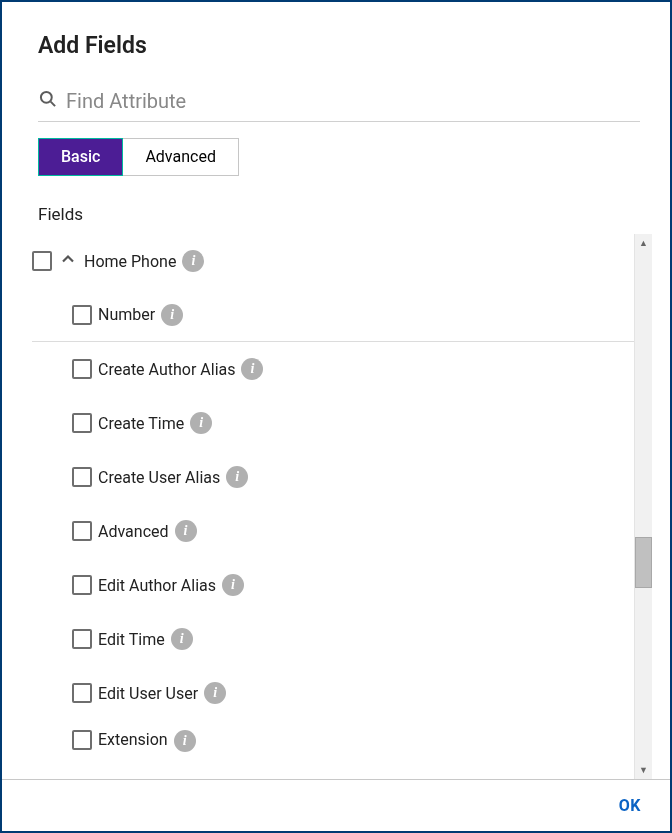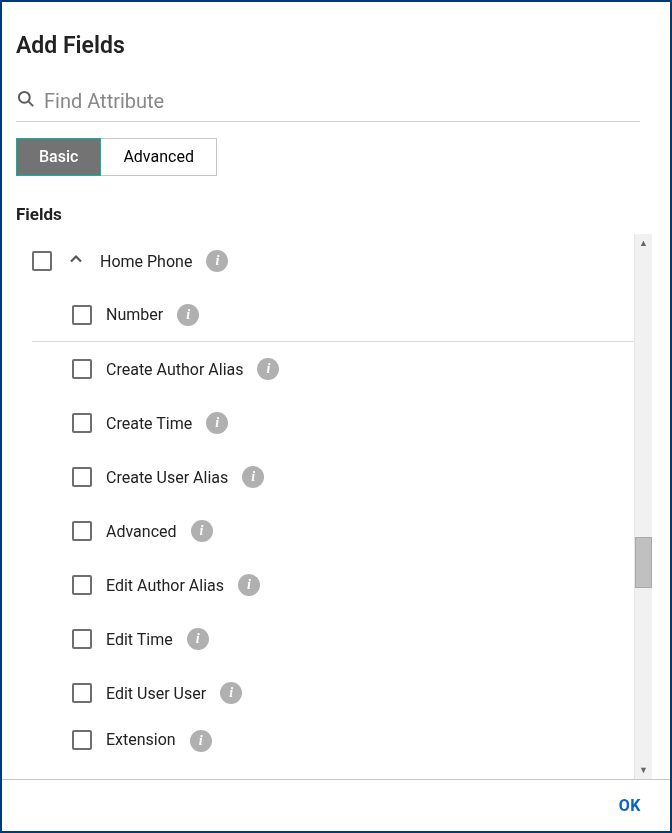--- a/index.html
+++ b/index.html
@@ -7,21 +7,21 @@
   .window {
     width: 672px;
     height: 833px;
     border: 2px solid #003b73;
     background: #fff;
     display: flex;
     flex-direction: column;
     position: relative;
   }
   .content {
-    padding: 30px 30px 10px 14px;
+    padding: 30px 30px 10px 36px;
     flex: 0 0 auto;
   }
   .title {
     font-size: 23px;
     font-weight: 600;
     color: #222;
     margin-bottom: 24px;
   }
   .search-row {
     display: flex;
@@ -48,28 +48,28 @@
   .tab {
     padding: 7px 22px;
     font-size: 16px;
     border: 1px solid #c6c6c6;
     cursor: pointer;
     user-select: none;
     line-height: 1.4;
   }
   .tab + .tab { border-left: none; }
   .tab.active {
-    background: #737373;
+    background: #4c1d95;
     color: #fff;
     border-color: #00b89f;
     font-weight: 500;
   }
   .section-header {
     font-size: 17px;
-    font-weight: 700;
+    font-weight: 400;
     color: #222;
   }
 
   .list-wrap {
     position: relative;
     flex: 1 1 auto;
     height: 0;
     margin: 0 18px 0 30px;
     overflow: hidden;
   }
@@ -80,21 +80,21 @@
   }
   
   .list::-webkit-scrollbar { display: none; }
   .list { scrollbar-width: none; }
 
   .row {
     display: flex;
     align-items: center;
     min-height: 54px;
     padding: 10px 0;
-    gap: 14px;
+    gap: 6px;
   }
   .row.child { padding-left: 40px; }
   .row.divider { border-bottom: 1px solid #dcdcdc; }
   .row.clipped { min-height: 30px; padding-bottom: 0; align-items: flex-start; }
 
   .cb {
     width: 20px;
     height: 20px;
     border: 2px solid #6e6e6e;
     border-radius: 2px;

